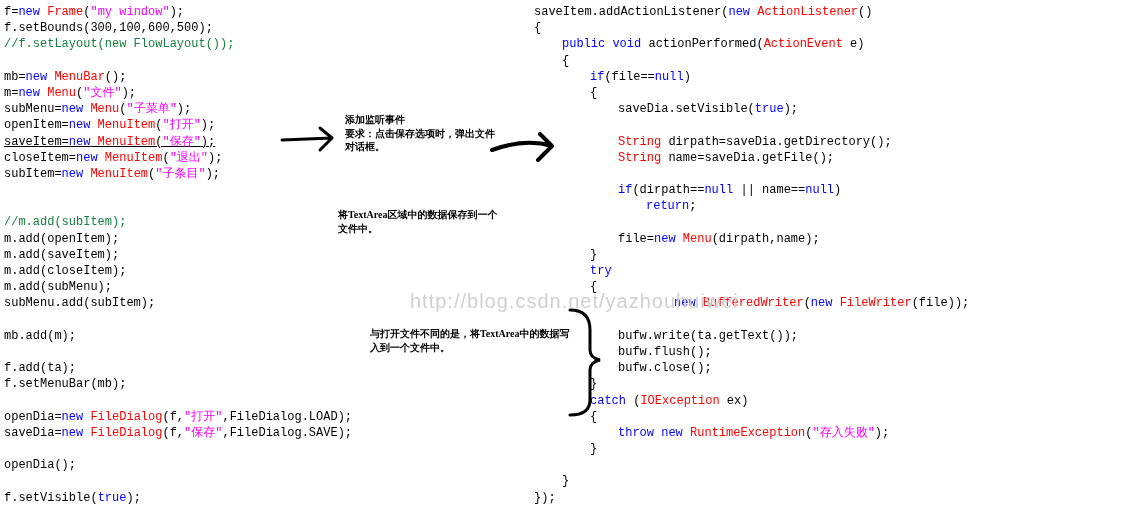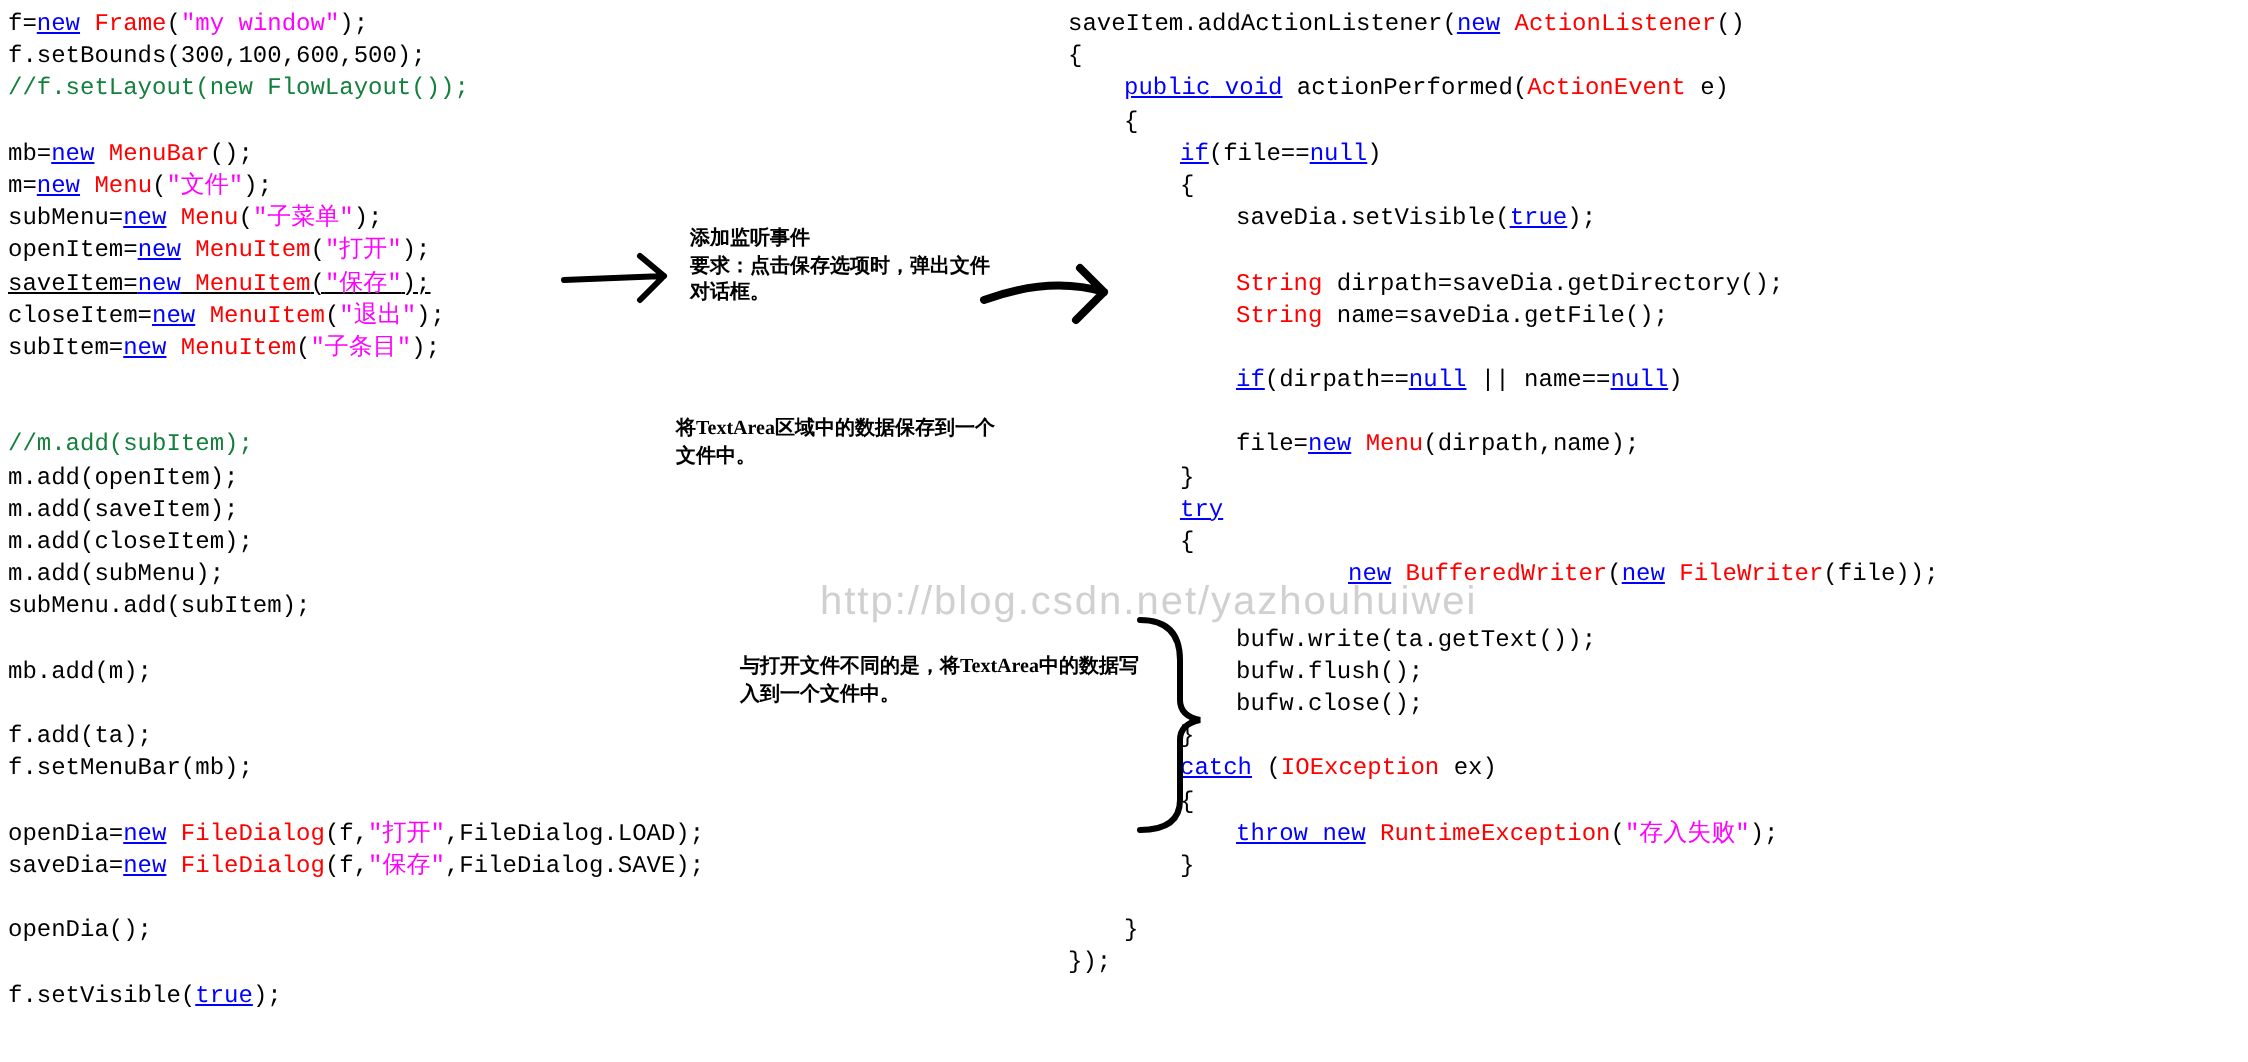--- a/index.html
+++ b/index.html
@@ -20,21 +20,21 @@
     display: flex;
     align-items: flex-start;
   }
   .left {
     width: 330px;
     flex-shrink: 0;
   }
   .right {
     margin-left: 200px;
   }
-  .kw { color: #0000ff; text-decoration: underline; }      
+  .kw { color: #0000ff; }      
   .type { color: #ff0000; }    
   .str { color: #ff00ff; }     
   .cmt { color: #15803d; }
   .ul { text-decoration: underline; }
   .annotation {
     position: absolute;
     font-family: "SimSun","宋体",serif;
     font-size: 10px;
     font-weight: bold;
     color: #000;
@@ -99,20 +99,21 @@
     <span class="line" style="padding-left:28px"><span class="kw">public</span><span class="kw"> void</span><span> actionPerformed(</span><span class="type">ActionEvent</span><span> e)</span></span>
     <span class="line" style="padding-left:28px">{</span>
     <span class="line" style="padding-left:56px"><span class="kw">if</span><span>(file==</span><span class="kw">null</span><span>)</span></span>
     <span class="line" style="padding-left:56px">{</span>
     <span class="line" style="padding-left:84px"><span>saveDia.setVisible(</span><span class="kw">true</span><span>);</span></span>
     <span class="line">&nbsp;</span>
     <span class="line" style="padding-left:84px"><span class="type">String</span><span> dirpath=saveDia.getDirectory();</span></span>
     <span class="line" style="padding-left:84px"><span class="type">String</span><span> name=saveDia.getFile();</span></span>
     <span class="line">&nbsp;</span>
     <span class="line" style="padding-left:84px"><span class="kw">if</span><span>(dirpath==</span><span class="kw">null</span><span> || name==</span><span class="kw">null</span><span>)</span></span>
+    <span class="line" style="padding-left:112px"><span class="kw">return</span><span>;</span></span>
     <span class="line">&nbsp;</span>
     <span class="line" style="padding-left:84px"><span>file=</span><span class="kw">new</span><span class="type"> Menu</span><span>(dirpath,name);</span></span>
     <span class="line" style="padding-left:56px">}</span>
     <span class="line" style="padding-left:56px"><span class="kw">try</span></span>
     <span class="line" style="padding-left:56px">{</span>
     <span class="line" style="padding-left:140px"><span class="kw">new</span><span class="type"> BufferedWriter</span><span>(</span><span class="kw">new</span><span class="type"> FileWriter</span><span>(file));</span></span>
     <span class="line">&nbsp;</span>
     <span class="line" style="padding-left:84px">bufw.write(ta.getText());</span>
     <span class="line" style="padding-left:84px">bufw.flush();</span>
     <span class="line" style="padding-left:84px">bufw.close();</span>

